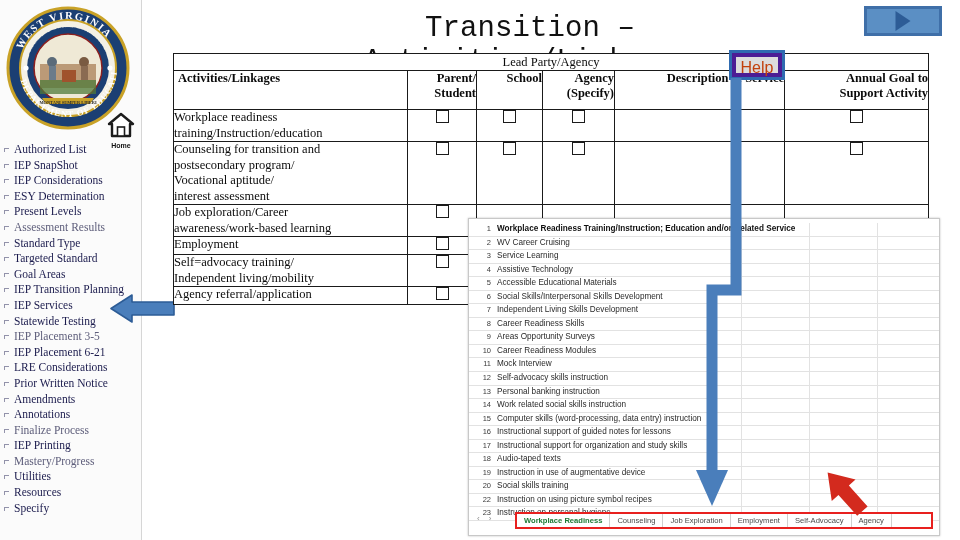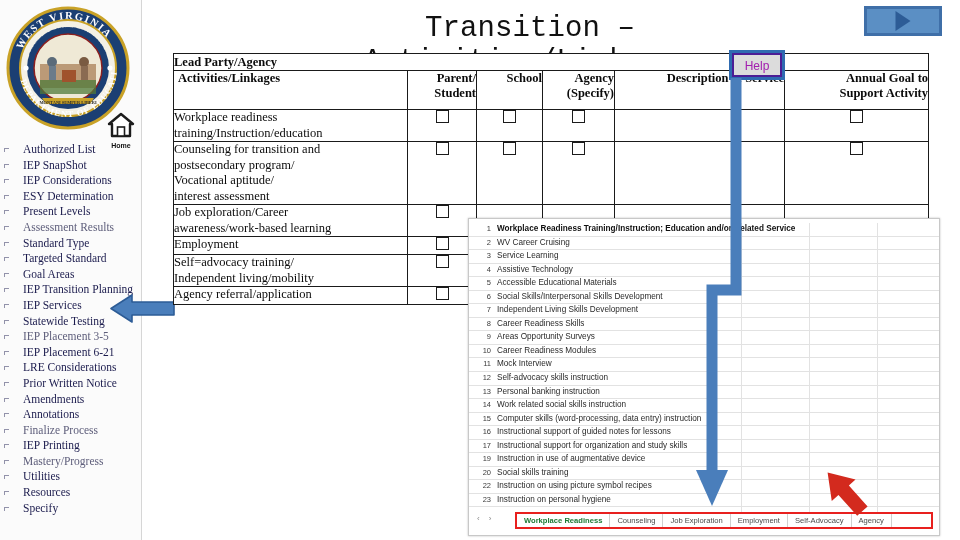--- a/index.html
+++ b/index.html
@@ -16,21 +16,21 @@
     position:absolute;left:0;top:0;width:141px;height:540px;
     background:#fbfbfb;border-right:1px solid #d6d6d6;
   }
   #seal{position:absolute;left:6px;top:6px;width:124px;height:124px;}
   #homeicon{position:absolute;left:104px;top:112px;width:34px;height:36px;text-align:center;}
   #homeicon .hlabel{font-family:"Liberation Sans",sans-serif;font-size:7px;font-weight:bold;color:#111;line-height:8px;}
 
   #navlist{position:absolute;left:0;top:142px;width:141px;}
   .navitem{
     position:relative;height:15.6px;line-height:15.6px;
-    padding-left:23px;font-size:11.5px;color:#1b1b4d;
+    padding-left:14px;font-size:11.5px;color:#1b1b4d;
     font-family:"Liberation Serif", serif;white-space:nowrap;
   }
   .navitem .bullet{
     position:absolute;left:4px;top:6px;width:4px;height:3px;
     border-top:1px solid #6f6f90;border-left:1px solid #6f6f90;
     opacity:.75;
   }
   .navitem.dim{color:#5d5d7a;}
 
   
@@ -58,21 +58,21 @@
   table.iep{
     border-collapse:collapse;width:755px;
     font-family:"Liberation Serif", serif;background:#fff;
     table-layout:fixed;
   }
   table.iep td,table.iep th{
     border:1.6px solid #1a1a1a;padding:0;vertical-align:top;
     font-size:12.5px;color:#0b0b0b;
   }
   .lead{
-    font-weight:bold;font-size:13.5px;height:16px;
+    text-align:center;font-weight:normal;font-size:13.5px;height:16px;
     line-height:16px;
   }
   .hcell{
     text-align:right;font-weight:bold;font-size:13.2px;
     vertical-align:bottom;padding-bottom:3px;height:38px;line-height:14.5px;
   }
   .hcell.left{text-align:left;padding-left:4px;}
   .act{padding:3px 0 3px 5px;line-height:15.5px;font-size:13px;}
   .chk{text-align:center;vertical-align:middle;}
   .box{
@@ -85,23 +85,23 @@
   .c-ag{width:72px;}
   .c-desc{width:170px;}
   .c-goal{width:144px;}
 
   
   #helpbtn{
     position:absolute;left:729px;top:50px;width:56px;height:30px;
     background:#2f6bb0;padding:3px;box-sizing:border-box;
   }
   #helpbtn .inner{
-    width:100%;height:100%;background:#dcdcdc;border:2px solid #4c1d95;
+    width:100%;height:100%;background:#dcdcdc;border:4px solid #4c1d95;
     box-sizing:border-box;text-align:center;
-    font-family:"Liberation Sans",sans-serif;font-size:12px;color:#a21caf;
+    font-family:"Liberation Sans",sans-serif;font-size:16px;color:#c2410c;
     line-height:22px;
   }
   #bluearrow{position:absolute;left:690px;top:78px;width:110px;height:430px;}
 
   
   #sheet{
     position:absolute;left:468px;top:218px;width:470px;height:316px;
     background:#ffffff;border:1px solid #c8c8c8;
     box-shadow:0 0 2px rgba(0,0,0,.25);
     font-family:"Liberation Sans",sans-serif;overflow:hidden;
@@ -412,20 +412,24 @@
         </div>
       <div class="srow">
           <span class="num">16</span>
           <span class="txt">Instructional support of guided notes for lessons</span>
         </div>
       <div class="srow">
           <span class="num">17</span>
           <span class="txt">Instructional support for organization and study skills</span>
         </div>
       <div class="srow">
+          <span class="num">18</span>
+          <span class="txt">Audio-taped texts</span>
+        </div>
+      <div class="srow">
           <span class="num">19</span>
           <span class="txt">Instruction in use of augmentative device</span>
         </div>
       <div class="srow">
           <span class="num">20</span>
           <span class="txt">Social skills training</span>
         </div>
       <div class="srow">
           <span class="num">22</span>
           <span class="txt">Instruction on using picture symbol recipes</span>

